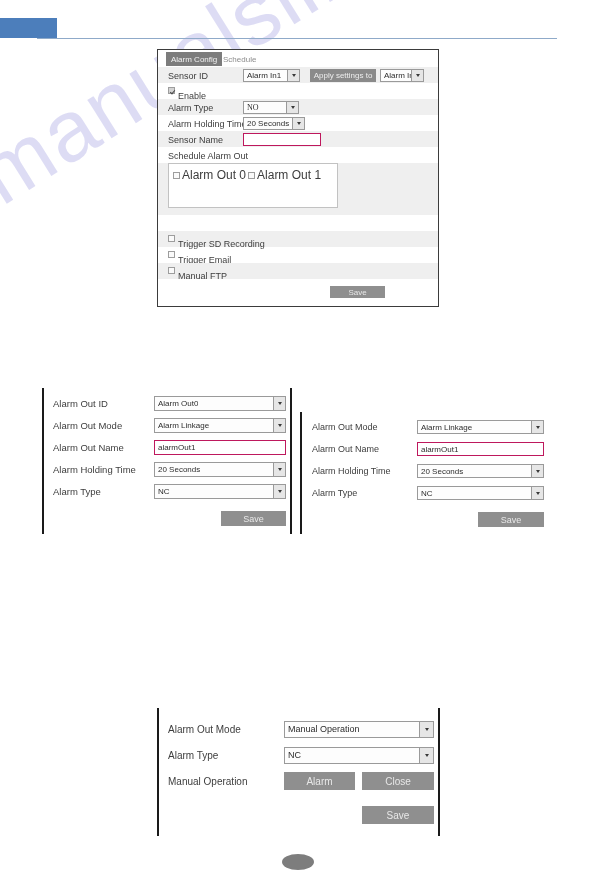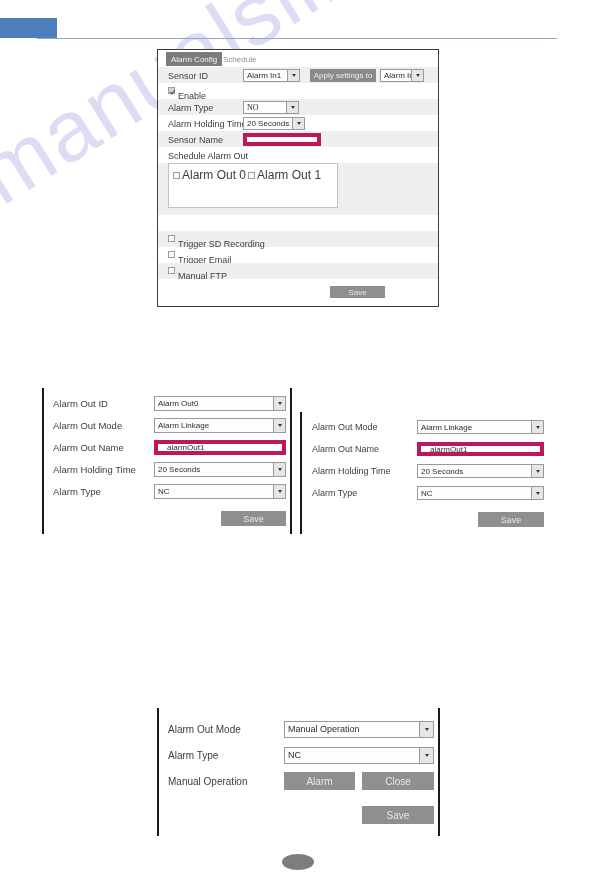--- a/index.html
+++ b/index.html
@@ -101,28 +101,28 @@
   .sel .arrow i {
     display: block;
     width: 0; height: 0;
     border-left: 2.5px solid transparent;
     border-right: 2.5px solid transparent;
     border-top: 3px solid #3a3a3a;
   }
 
   .txtbox {
     box-sizing: border-box;
-    border: 4px solid #be185d;
+    border: 1px solid #be185d;
     background: #ffffff;
     height: 13px;
     font-size: 8px;
     color: #2c2c2c;
     display: flex;
     align-items: center;
-    padding-left: 9px;
+    padding-left: 3px;
   }
 
   .btn {
     box-sizing: border-box;
     background: #8f8f8f;
     color: #e8e8e8;
     font-size: 8px;
     display: flex;
     align-items: center;
     justify-content: center;

